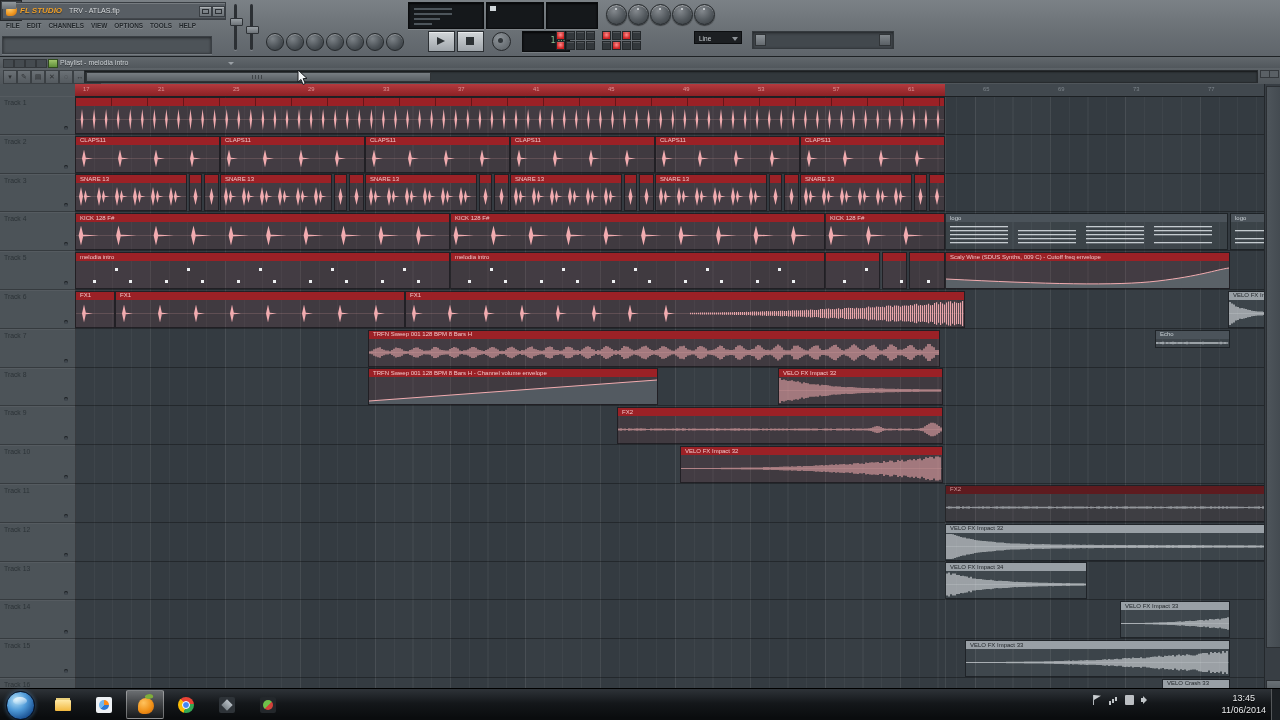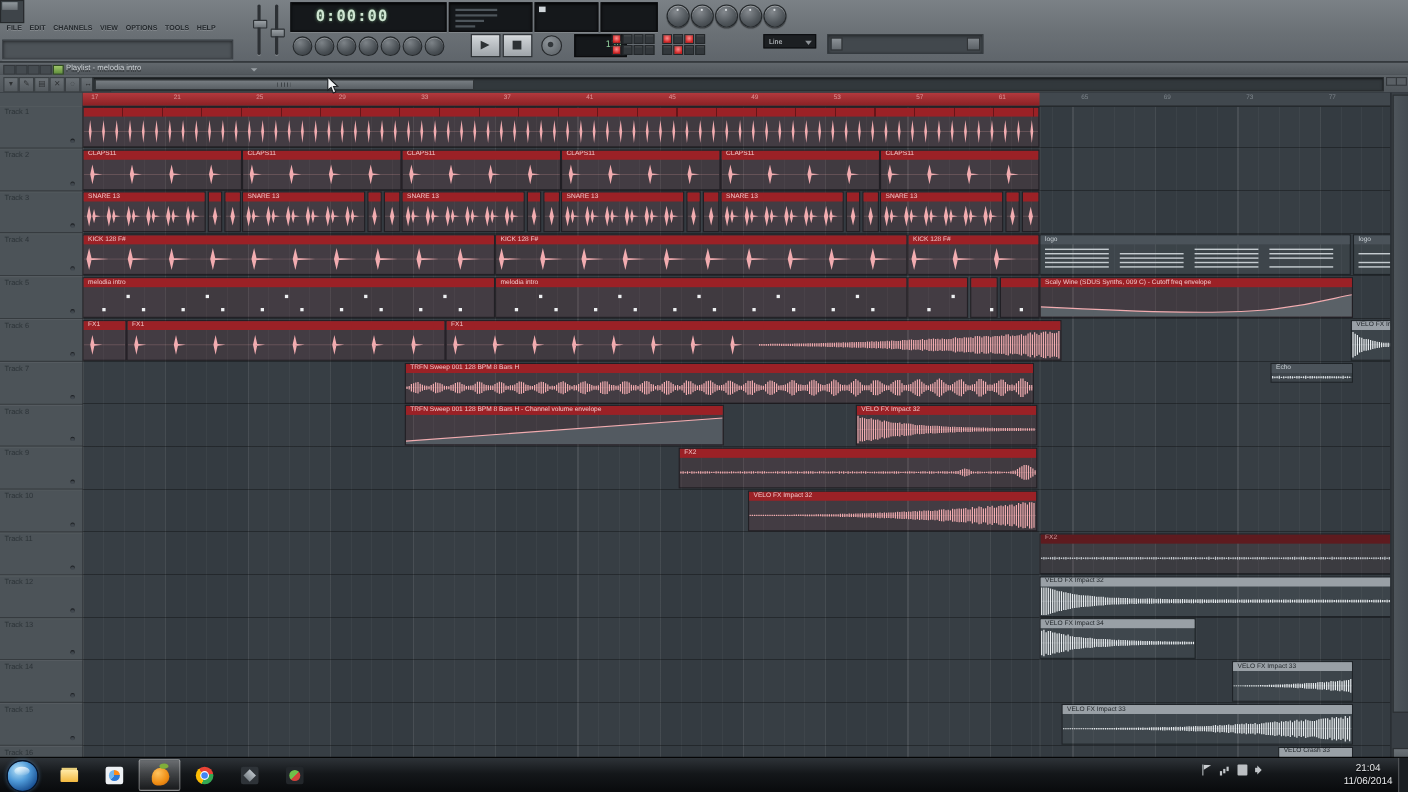--- a/index.html
+++ b/index.html
@@ -152,41 +152,49 @@
   .tr-spk::after{content:"";position:absolute;left:2px;top:1px;border-left:4px solid #dfe3e6;border-top:4px solid transparent;border-bottom:4px solid transparent;}
   #clock{position:absolute;right:14px;top:3px;text-align:center;color:#e8eaec;font-size:9px;line-height:12px;text-shadow:0 1px 1px #000;}
   #showdesk{position:absolute;right:0;top:0;width:8px;height:32px;background:#1b1f23;border-left:1px solid rgba(255,255,255,.25);}
 </style>
 </head>
 <body>
 
 <div id="screen">
 
   <div id="toolbar">
+    <div id="titlebar" class="panel">
+      <span id="fl-logo"></span>
+      <span id="brand">FL STUDIO</span>
+      <span id="app-title">TRV - ATLAS.flp</span>
+      <span class="win-btn" style="left:196px">
+          <i></i>
+        </span>
+      <span class="win-btn" style="left:209px">
+          <i></i>
+        </span>
+    </div>
     <div id="menubar">
         <span class="menu-item">FILE</span>
         <span class="menu-item">EDIT</span>
         <span class="menu-item">CHANNELS</span>
         <span class="menu-item">VIEW</span>
         <span class="menu-item">OPTIONS</span>
         <span class="menu-item">TOOLS</span>
         <span class="menu-item">HELP</span>
       </div>
     <div id="hintbar" class="panel"></div>
 
     <div class="vslider" style="left:234px">
         <span class="vthumb" style="top:14px"></span>
       </div>
     <div class="vslider" style="left:250px">
         <span class="vthumb" style="top:22px"></span>
       </div>
 
-    <div id="timepanel" class="dark-panel">
-      <span id="time-lcd">0:00:00</span>
-    </div>
     <div id="transport-small"></div>
 
     <div id="cpupanel" class="dark-panel">
       <span class="cpu-bar" style="top:5px"></span>
         <span class="cpu-bar" style="top:10px"></span>
       <span class="cpu-bar" style="top:15px;width:26px"></span>
         <span class="cpu-bar" style="top:20px;width:18px"></span>
     </div>
     <div id="monpanel1" class="dark-panel">
         <i></i>
@@ -934,21 +942,21 @@
   <div id="taskbar">
     <div id="startorb"></div>
     <span id="tb-holder"></span>
     <div id="tray">
       <span class="tray-ic tr-flag"></span>
       <span class="tray-ic tr-net"></span>
       <span class="tray-ic tr-box"></span>
       <span class="tray-ic tr-spk"></span>
     </div>
     <div id="clock">
-      <div>21:04</div>
+      <div>13:45</div>
       <div>11/06/2014</div>
     </div>
     <div id="showdesk"></div>
   <div class="tb-slot icon-explorer" style="left: 44px;">
         <div class="tb-ic"></div>
       </div><div class="tb-slot icon-media-player" style="left: 85px;">
         <div class="tb-ic"></div>
       </div><div class="tb-slot icon-fl-studio active" style="left: 126px;">
         <div class="tb-ic"></div>
       </div><div class="tb-slot icon-chrome" style="left: 167px;">

